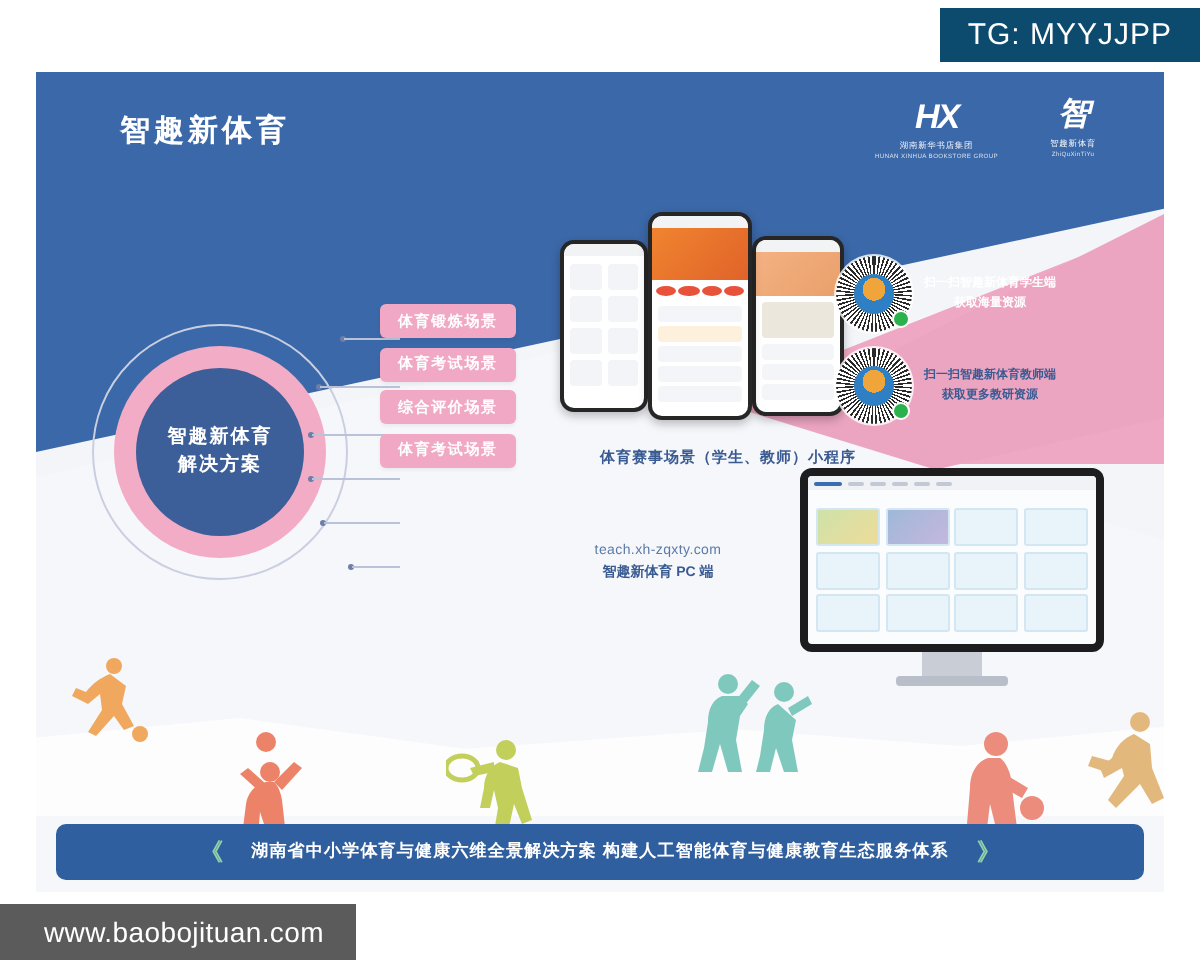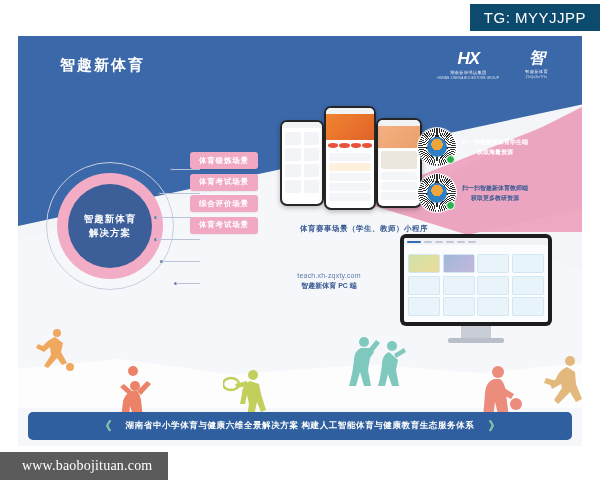--- a/index.html
+++ b/index.html
@@ -161,21 +161,21 @@
   .ribbon-text { color: #ffffff; font-size: 8.5px; font-weight: bold; letter-spacing: .6px; }
   .chev { color: #8fd3a8; font-size: 12px; font-weight: bold; }
 
   
   .tg-tag {
     position: absolute; right: 0; top: 4px; background: #0c4a6e; color: #ffffff;
     font-size: 15px; padding: 5px 14px; letter-spacing: .5px;
   }
   .watermark {
     position: absolute; left: 0; bottom: 0; background: #5b5b5b; color: #ffffff;
-    font-size: 14px; padding: 6px 16px 6px 22px; letter-spacing: .2px; font-family: Liberation Serif, serif;
+    font-size: 14px; padding: 6px 16px 6px 22px; letter-spacing: .2px;
   }
 </style>
 </head>
 <body>
 
 <div id="stage">
 
   <div class="poster">
 
     <div class="blue-slant"></div>

